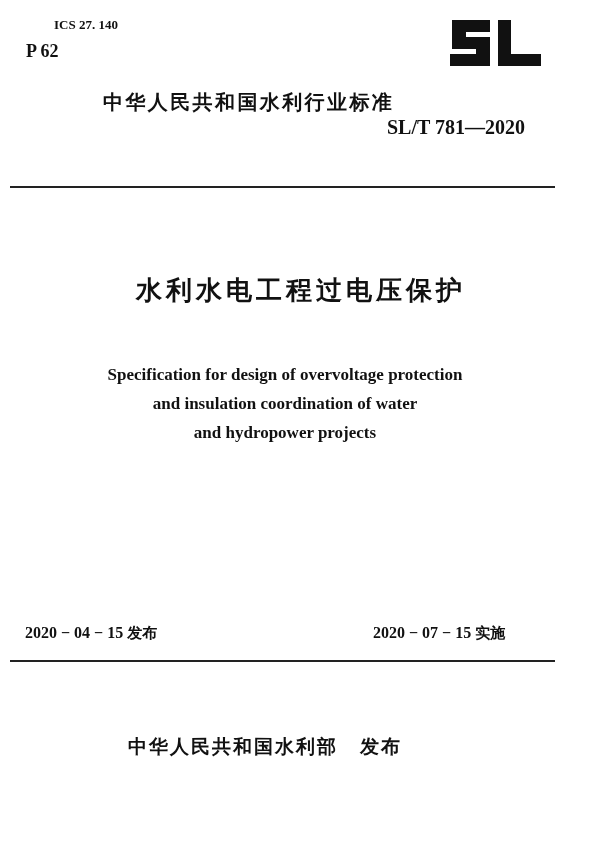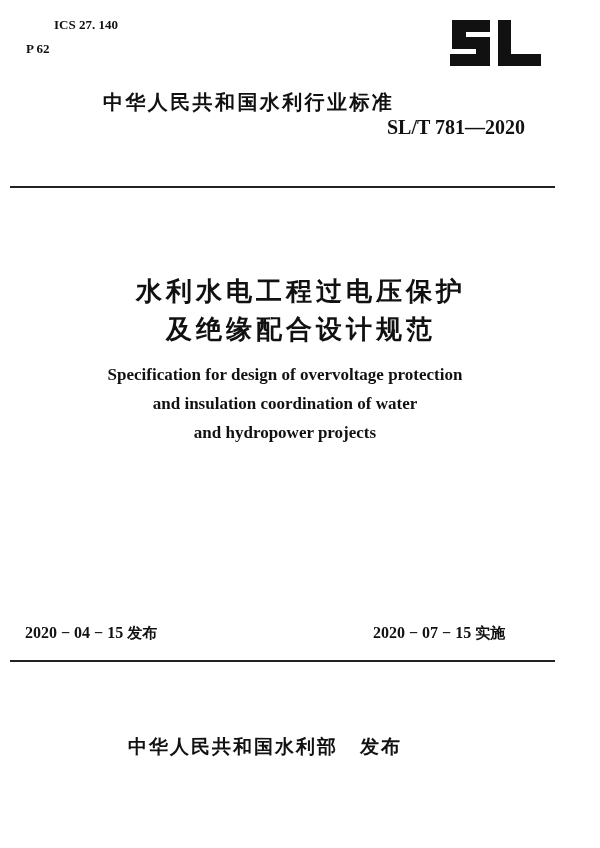--- a/index.html
+++ b/index.html
@@ -1,21 +1,21 @@
 <!DOCTYPE html>
 <html><head>
   <meta charset="utf-8">
   <style>
     html, body { margin: 0; padding: 0; background: #ffffff; }
     body { width: 600px; height: 848px; position: relative; overflow: hidden; color: #111111; }
     .abs { position: absolute; }
     .serif-b { font-family: "Liberation Serif", "DejaVu Serif", serif; font-weight: bold; }
-    .cjk { font-family: Liberation Sans, sans-serif; }
+    .cjk { font-family: Liberation Serif, serif; }
     .ics { left: 26px; top: 17px; font-size: 13px; margin-left: 28px; }
-    .pcode { left: 26px; top: 41px; font-size: 13px; }
+    .pcode { left: 26px; top: 41px; font-size: 18px; }
     .logo { left: 446px; top: 14px; width: 98px; height: 58px; }
     .logo svg { display: block; }
     .header { left: 103px; top: 89px; font-size: 20px; letter-spacing: 2.4px; font-weight: bold; }
     .stdno { right: 75px; top: 116px; font-size: 20px; }
     .rule { left: 10px; width: 545px; height: 2px; background: #222222; }
     .rule1 { top: 186px; }
     .rule2 { top: 660px; }
     .title-cn { left: 0; width: 600px; text-align: center; font-size: 26px; letter-spacing: 4px; font-weight: bold; line-height: 38px; top: 272px; }
     .title-cn div { padding-left: 2px; }
     .title-en { left: 0; width: 600px; text-align: center; font-size: 17px; line-height: 29px; top: 360px; font-family: Liberation Serif, serif; }
@@ -42,21 +42,20 @@
   </svg>
 </div>
 
 <div class="abs cjk header">中华人民共和国水利行业标准</div>
 <div class="abs serif-b stdno">SL/T 781—2020</div>
 
 <div class="abs rule rule1"></div>
 
 <div class="abs cjk title-cn">
   <div>水利水电工程过电压保护</div>
-  <div>及绝缘配合设计规范</div>
 </div>
 
 <div class="abs serif-b title-en">
   <div>Specification for design of overvoltage protection</div>
   <div>and insulation coordination of water</div>
   <div>and hydropower projects</div>
 </div>
 
 <div class="abs serif-b date date-issue">
   <span>2020 − 04 − 15</span>

